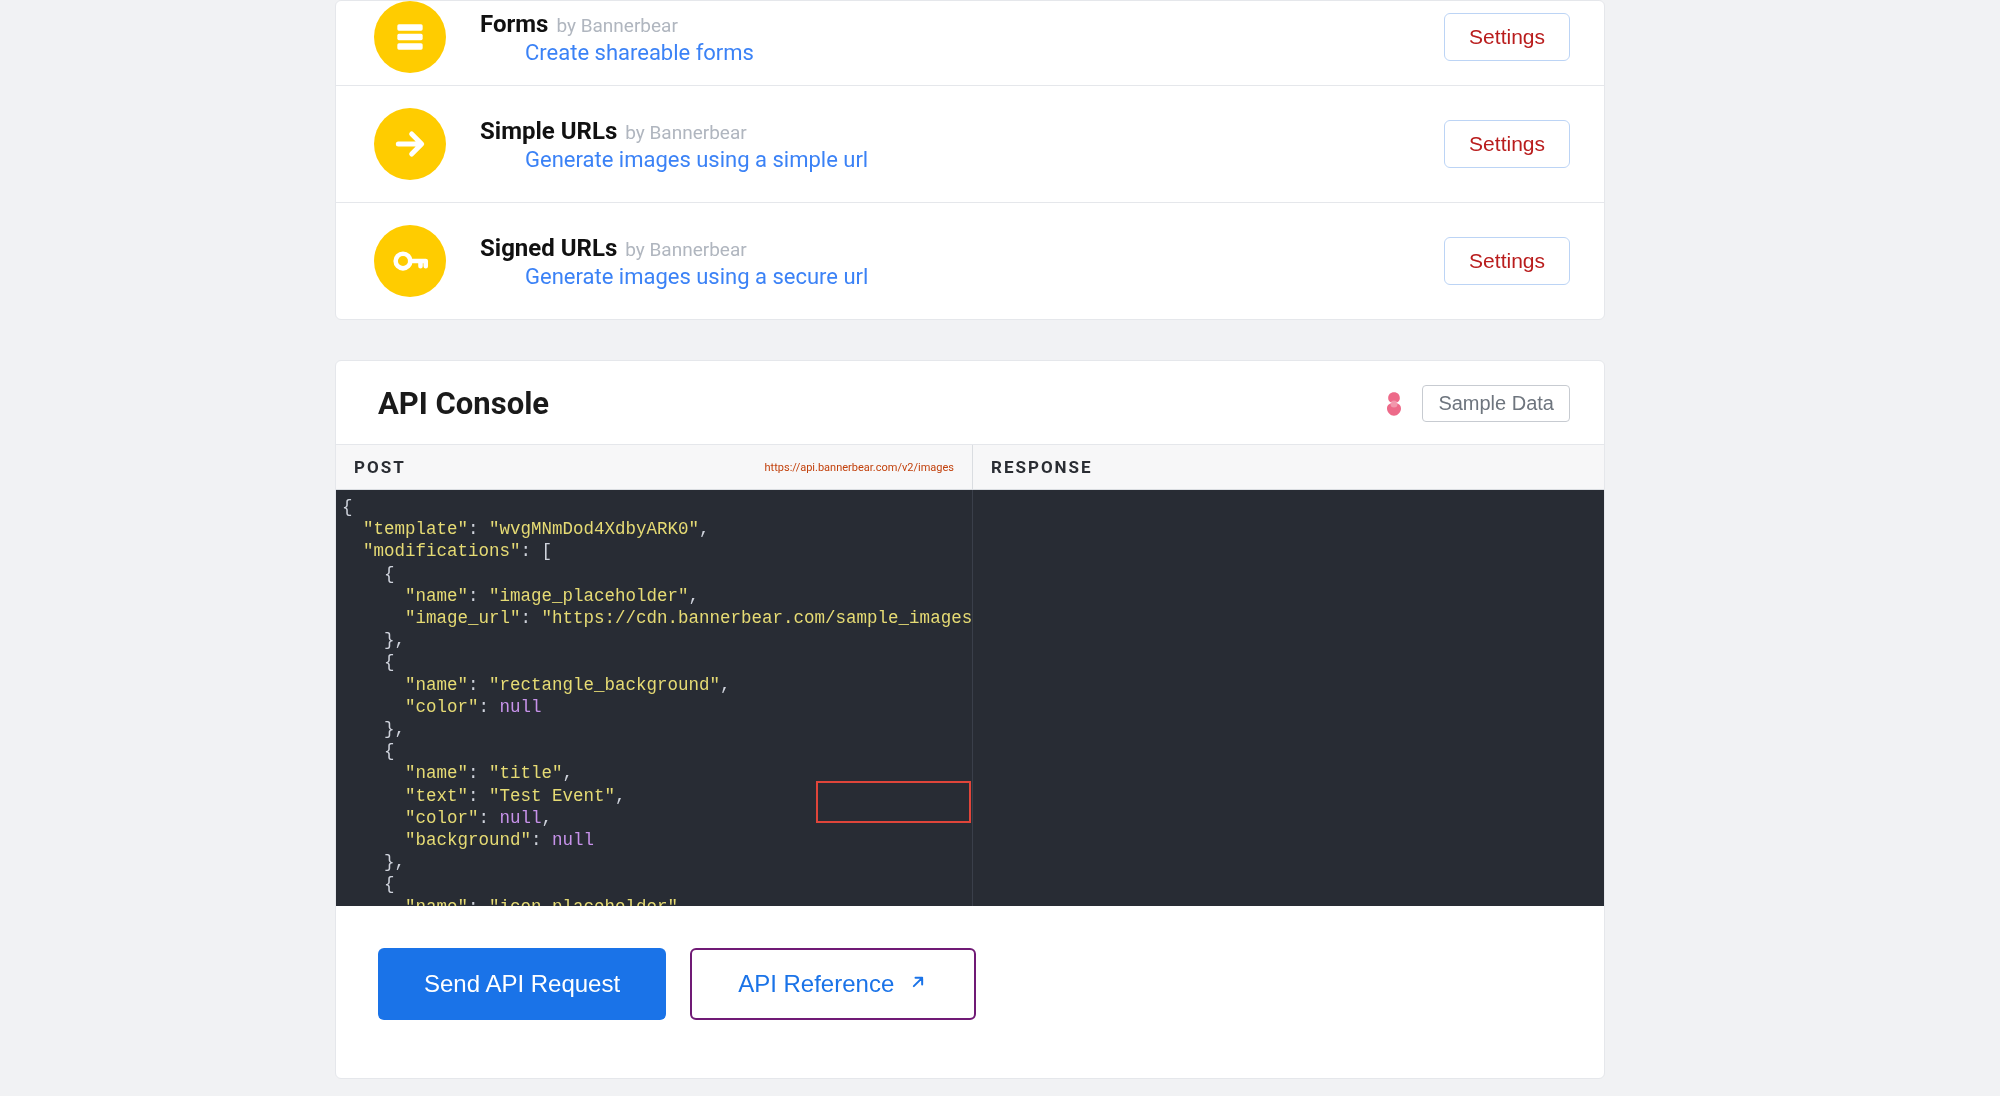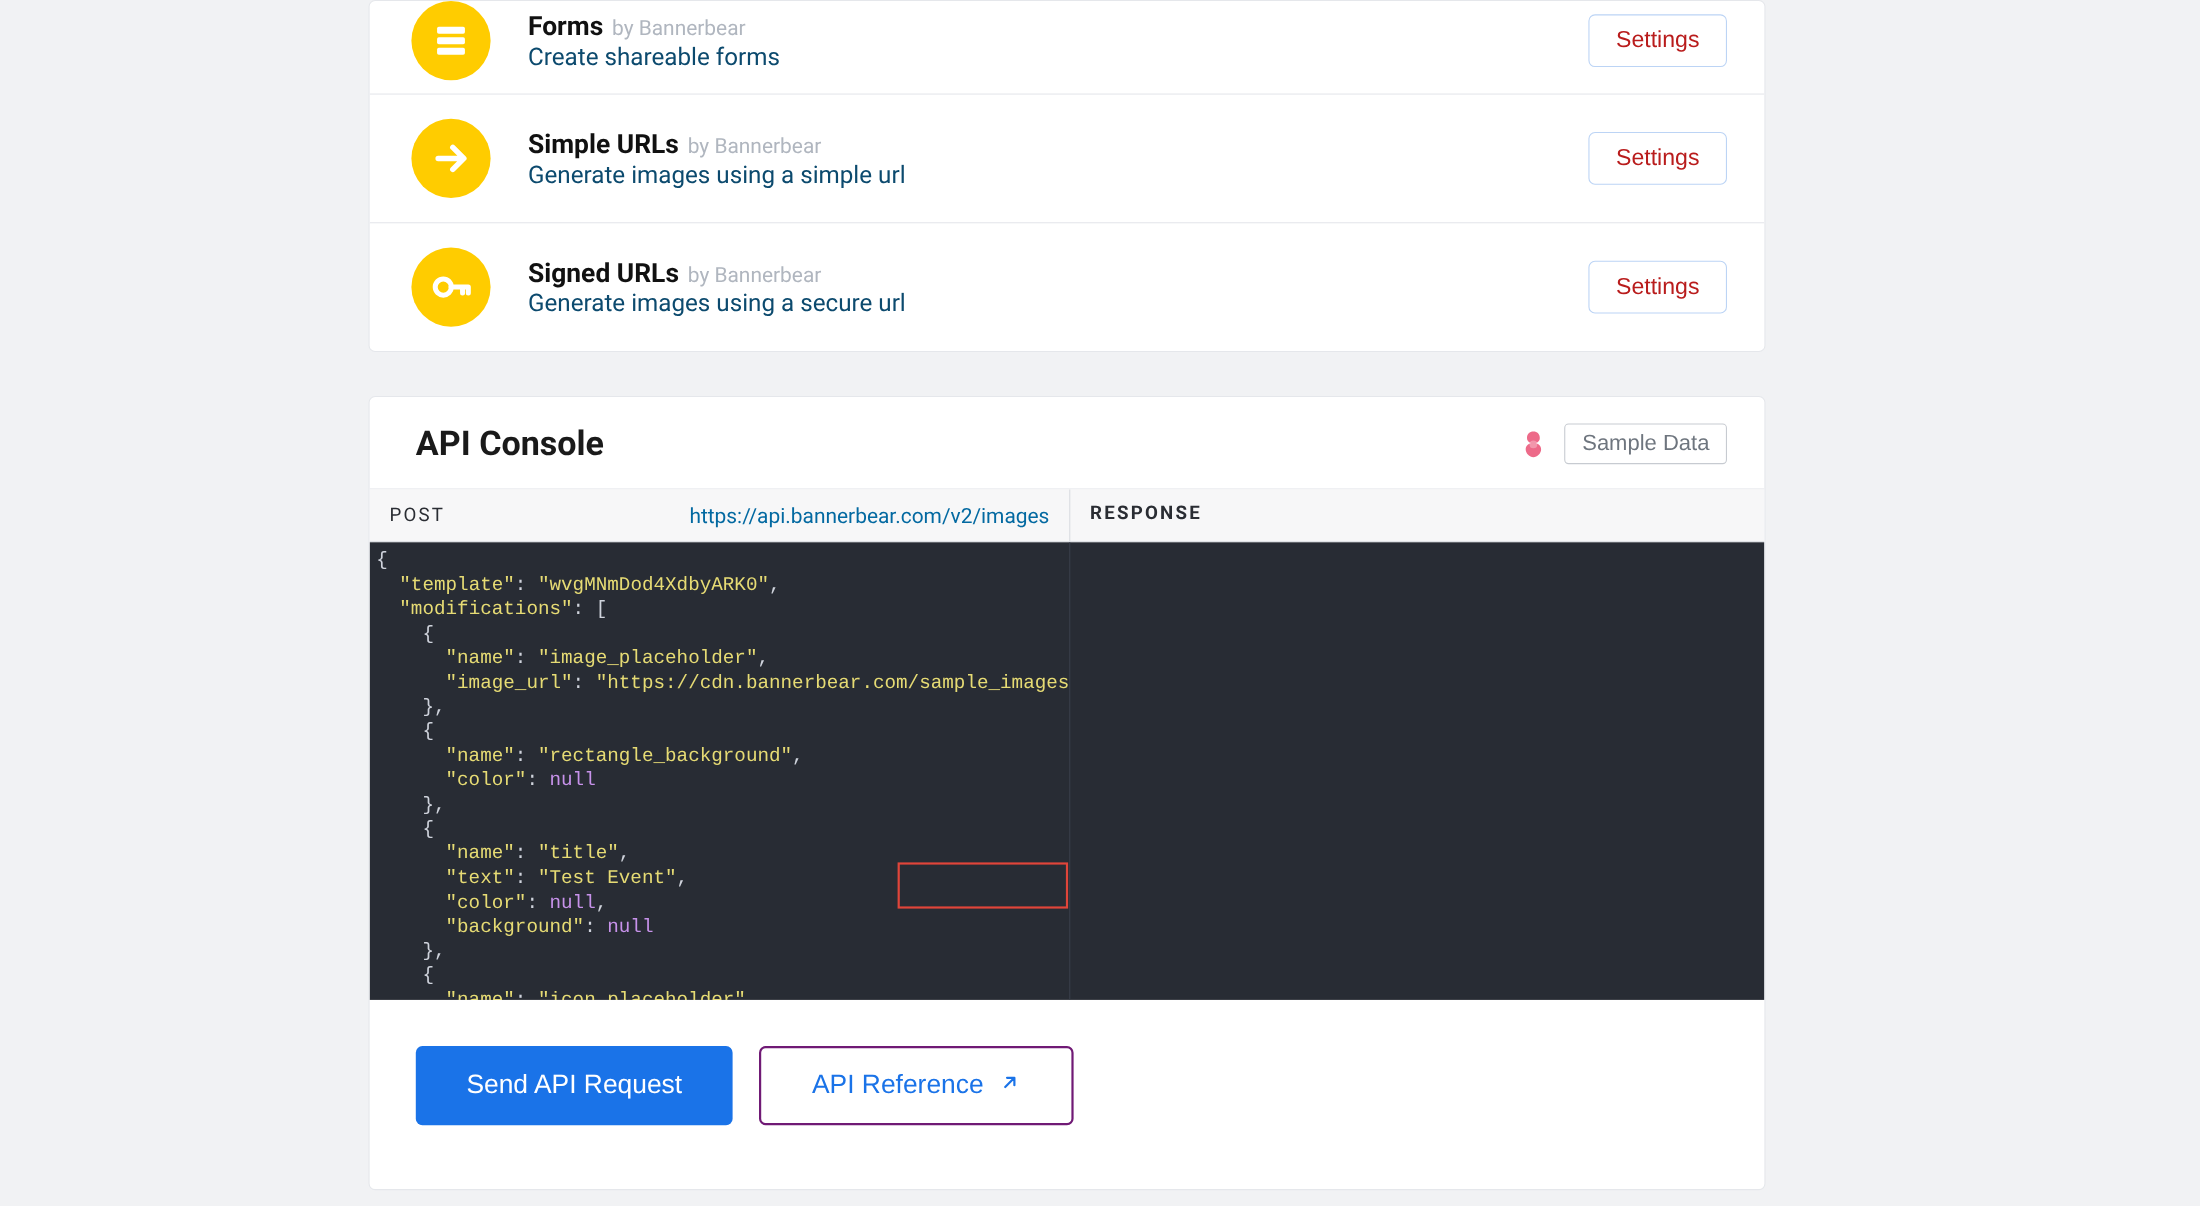--- a/index.html
+++ b/index.html
@@ -58,22 +58,23 @@
     font-weight: 700;
     color: #111;
   }
   .int-by {
     font-size: 19px;
     color: #b0b6bf;
     font-weight: 400;
   }
   .int-desc {
     font-size: 22px;
-    color: #0c4a6e;
+    color: #3b82f6;
     margin-top: 2px;
+    margin-left: 45px;
   }
   .settings-btn {
     padding: 11px 24px;
     font-size: 21px;
     color: #b91c1c;
     background: #fff;
     border: 1px solid #bcd4f5;
     border-radius: 6px;
     cursor: pointer;
   }
@@ -122,27 +123,27 @@
   }
   .sub-post {
     width: 637px;
     display: flex;
     justify-content: space-between;
     align-items: center;
     padding: 12px 18px;
     border-right: 1px solid #dadde1;
   }
   .sub-post-label {
-    font-weight: 400;
+    font-weight: 700;
     letter-spacing: 2px;
     color: #2a2d33;
   }
   .sub-post-url {
-    color: #0369a1;
-    font-size: 19px;
+    color: #c2410c;
+    font-size: 11px;
   }
   .sub-response {
     flex: 1;
     padding: 12px 18px;
     font-weight: 700;
     letter-spacing: 2px;
     color: #2a2d33;
   }
 
   .api-body {

